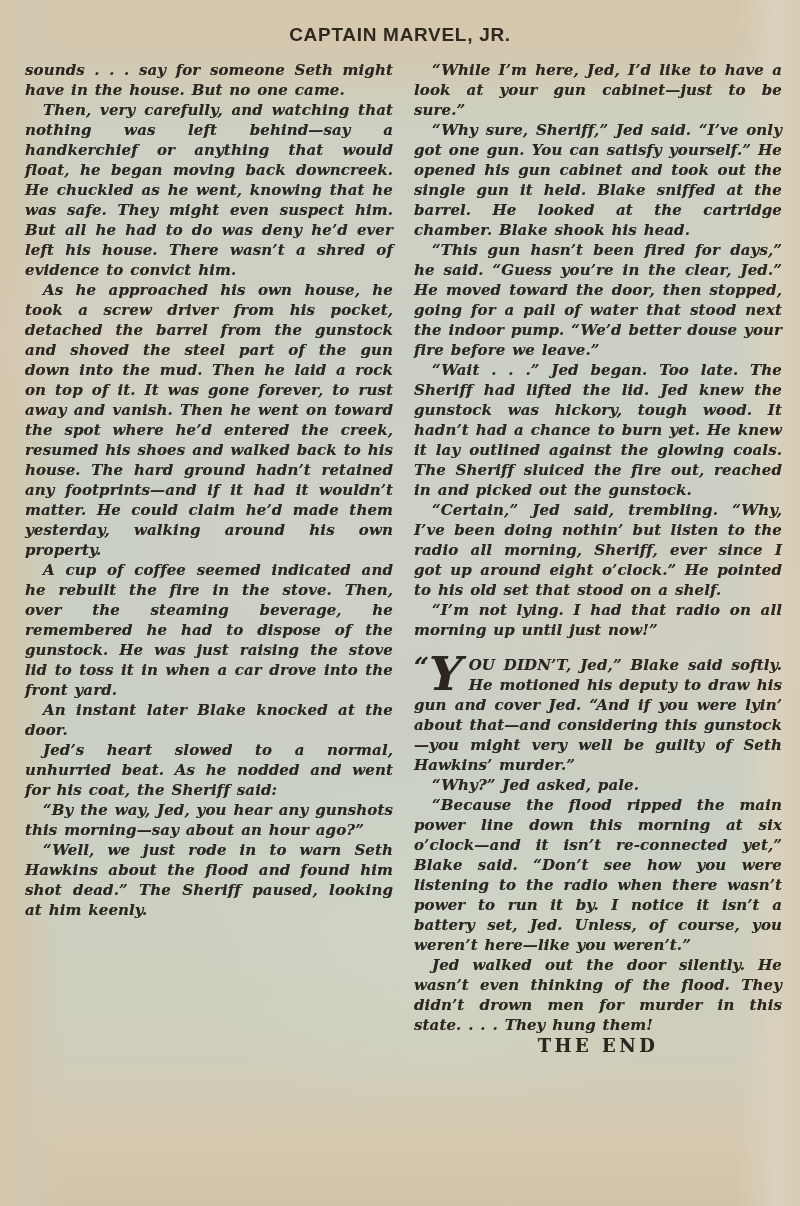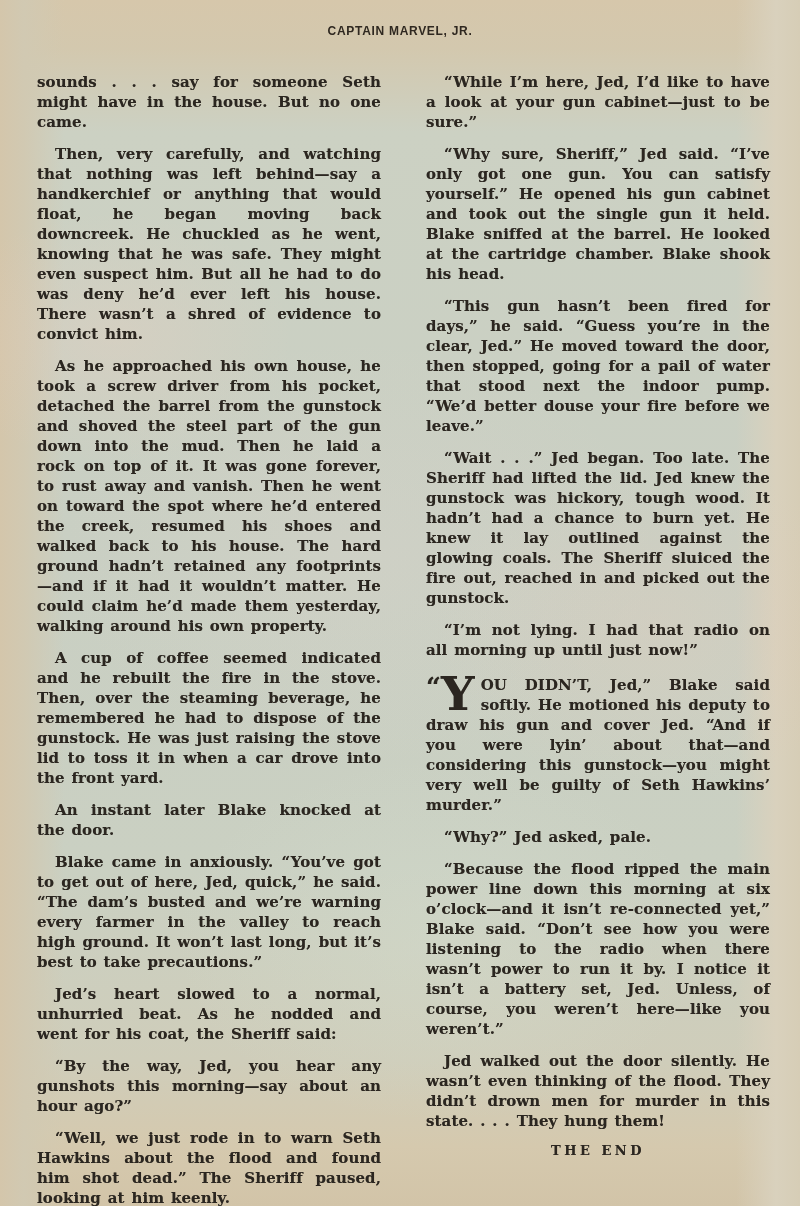--- a/index.html
+++ b/index.html
@@ -19,42 +19,43 @@
       linear-gradient(180deg, #d6c7ab 0%, #d3c8ae 4%, #ccd1c3 11%, #c9cfc3 45%,
                       #cad0c2 72%, #cfcdba 88%, #d5c9ae 95%, #d2c4a8 100%);
     font-family: "DejaVu Serif", "Liberation Serif", serif;
   }
   .page-title {
     position: absolute;
     top: 24px; left: 0; width: 100%;
     text-align: center;
     font-family: "Liberation Sans", sans-serif;
     font-weight: 700;
-    font-size: 12px;
+    font-size: 19px;
     letter-spacing: 0.7px;
     color: #2f2820;
   }
   .columns {
     position: absolute;
     top: 60px; left: 25px; right: 18px;
     display: flex;
     gap: 21px;
   }
   .col { flex: 1 1 0; min-width: 0; }
   .col p {
-    margin: 12px;
+    margin: 0;
     font-size: 15px;
     line-height: 20px;
     font-weight: 700;
     color: #2b2620;
     text-align: justify;
     text-indent: 18px;
     letter-spacing: 0.1px;
     word-spacing: 1.5px;
     text-shadow: 0 0 0.5px rgba(43,38,32,0.45);
+    font-style: italic;
   }
   .col p.noindent { text-indent: 0; }
   .col p.space-before { margin-top: 15px; }
   .dropcap {
     float: left;
     margin: 1px 6px 0 0;
     white-space: nowrap;
   }
   .dc-q {
     font-size: 26px;
@@ -62,51 +63,51 @@
     vertical-align: 14px;
     letter-spacing: -2px;
     margin-right: 2px;
   }
   .dc-l {
     font-size: 47px;
     font-weight: 700;
     line-height: 36px;
   }
   .the-end {
-    margin-top: 11px;
+    margin-top: 0;
     text-align: center;
-    font-size: 13px;
+    font-size: 18px;
     font-weight: 700;
     letter-spacing: 3.5px;
     color: #2b2620;
     text-shadow: 0 0 0.5px rgba(43,38,32,0.45);
   }
 </style>
 </head>
 <body>
 
 <div class="page-title">CAPTAIN MARVEL, JR.</div>
 
 <div class="columns">
   <div class="col" id="col-left">
       <p class="noindent">sounds . . . say for someone Seth might have in the house. But no one came.</p>
       <p>Then, very carefully, and watching that nothing was left behind—say a handkerchief or anything that would float, he began moving back downcreek. He chuckled as he went, knowing that he was safe. They might even suspect him. But all he had to do was deny he’d ever left his house. There wasn’t a shred of evidence to convict him.</p>
       <p>As he approached his own house, he took a screw driver from his pocket, detached the barrel from the gunstock and shoved the steel part of the gun down into the mud. Then he laid a rock on top of it. It was gone forever, to rust away and vanish. Then he went on toward the spot where he’d entered the creek, resumed his shoes and walked back to his house. The hard ground hadn’t retained any footprints—and if it had it wouldn’t matter. He could claim he’d made them yesterday, walking around his own property.</p>
       <p>A cup of coffee seemed indicated and he rebuilt the fire in the stove. Then, over the steaming beverage, he remembered he had to dispose of the gunstock. He was just raising the stove lid to toss it in when a car drove into the front yard.</p>
       <p>An instant later Blake knocked at the door.</p>
-      <p>Blake came in anxiously. “You’ve got to get out of here, Jed, quick,” he said. “The dam’s busted and we’re warning every farmer in the valley to reach high ground. It won’t last long, but it’s best to take precautions.”</p>
       <p>Jed’s heart slowed to a normal, unhurried beat. As he nodded and went for his coat, the Sheriff said:</p>
       <p>“By the way, Jed, you hear any gunshots this morning—say about an hour ago?”</p>
       <p>“Well, we just rode in to warn Seth Hawkins about the flood and found him shot dead.” The Sheriff paused, looking at him keenly.</p>
     </div>
   <div class="col" id="col-right">
     <p>“While I’m here, Jed, I’d like to have a look at your gun cabinet—just to be sure.”</p>
       <p>“Why sure, Sheriff,” Jed said. “I’ve only got one gun. You can satisfy yourself.” He opened his gun cabinet and took out the single gun it held. Blake sniffed at the barrel. He looked at the cartridge chamber. Blake shook his head.</p>
       <p>“This gun hasn’t been fired for days,” he said. “Guess you’re in the clear, Jed.” He moved toward the door, then stopped, going for a pail of water that stood next the indoor pump. “We’d better douse your fire before we leave.”</p>
       <p>“Wait . . .” Jed began. Too late. The Sheriff had lifted the lid. Jed knew the gunstock was hickory, tough wood. It hadn’t had a chance to burn yet. He knew it lay outlined against the glowing coals. The Sheriff sluiced the fire out, reached in and picked out the gunstock.</p>
+      <p>“Certain,” Jed said, trembling. “Why, I’ve been doing nothin’ but listen to the radio all morning, Sheriff, ever since I got up around eight o’clock.” He pointed to his old set that stood on a shelf.</p>
       <p>“I’m not lying. I had that radio on all morning up until just now!”</p>
       <p class="noindent space-before"><span class="dropcap"><span class="dc-q">“</span><span class="dc-l">Y</span></span>OU DIDN’T, Jed,” Blake said softly. He motioned his deputy to draw his gun and cover Jed. “And if you were lyin’ about that—and considering this gunstock—you might very well be guilty of Seth Hawkins’ murder.”</p>
       <p>“Why?” Jed asked, pale.</p>
       <p>“Because the flood ripped the main power line down this morning at six o’clock—and it isn’t re-connected yet,” Blake said. “Don’t see how you were listening to the radio when there wasn’t power to run it by. I notice it isn’t a battery set, Jed. Unless, of course, you weren’t here—like you weren’t.”</p>
       <p>Jed walked out the door silently. He wasn’t even thinking of the flood. They didn’t drown men for murder in this state. . . . They hung them!</p>
       <div class="the-end">THE END</div>
   </div>
 </div>
 
 </body></html>

